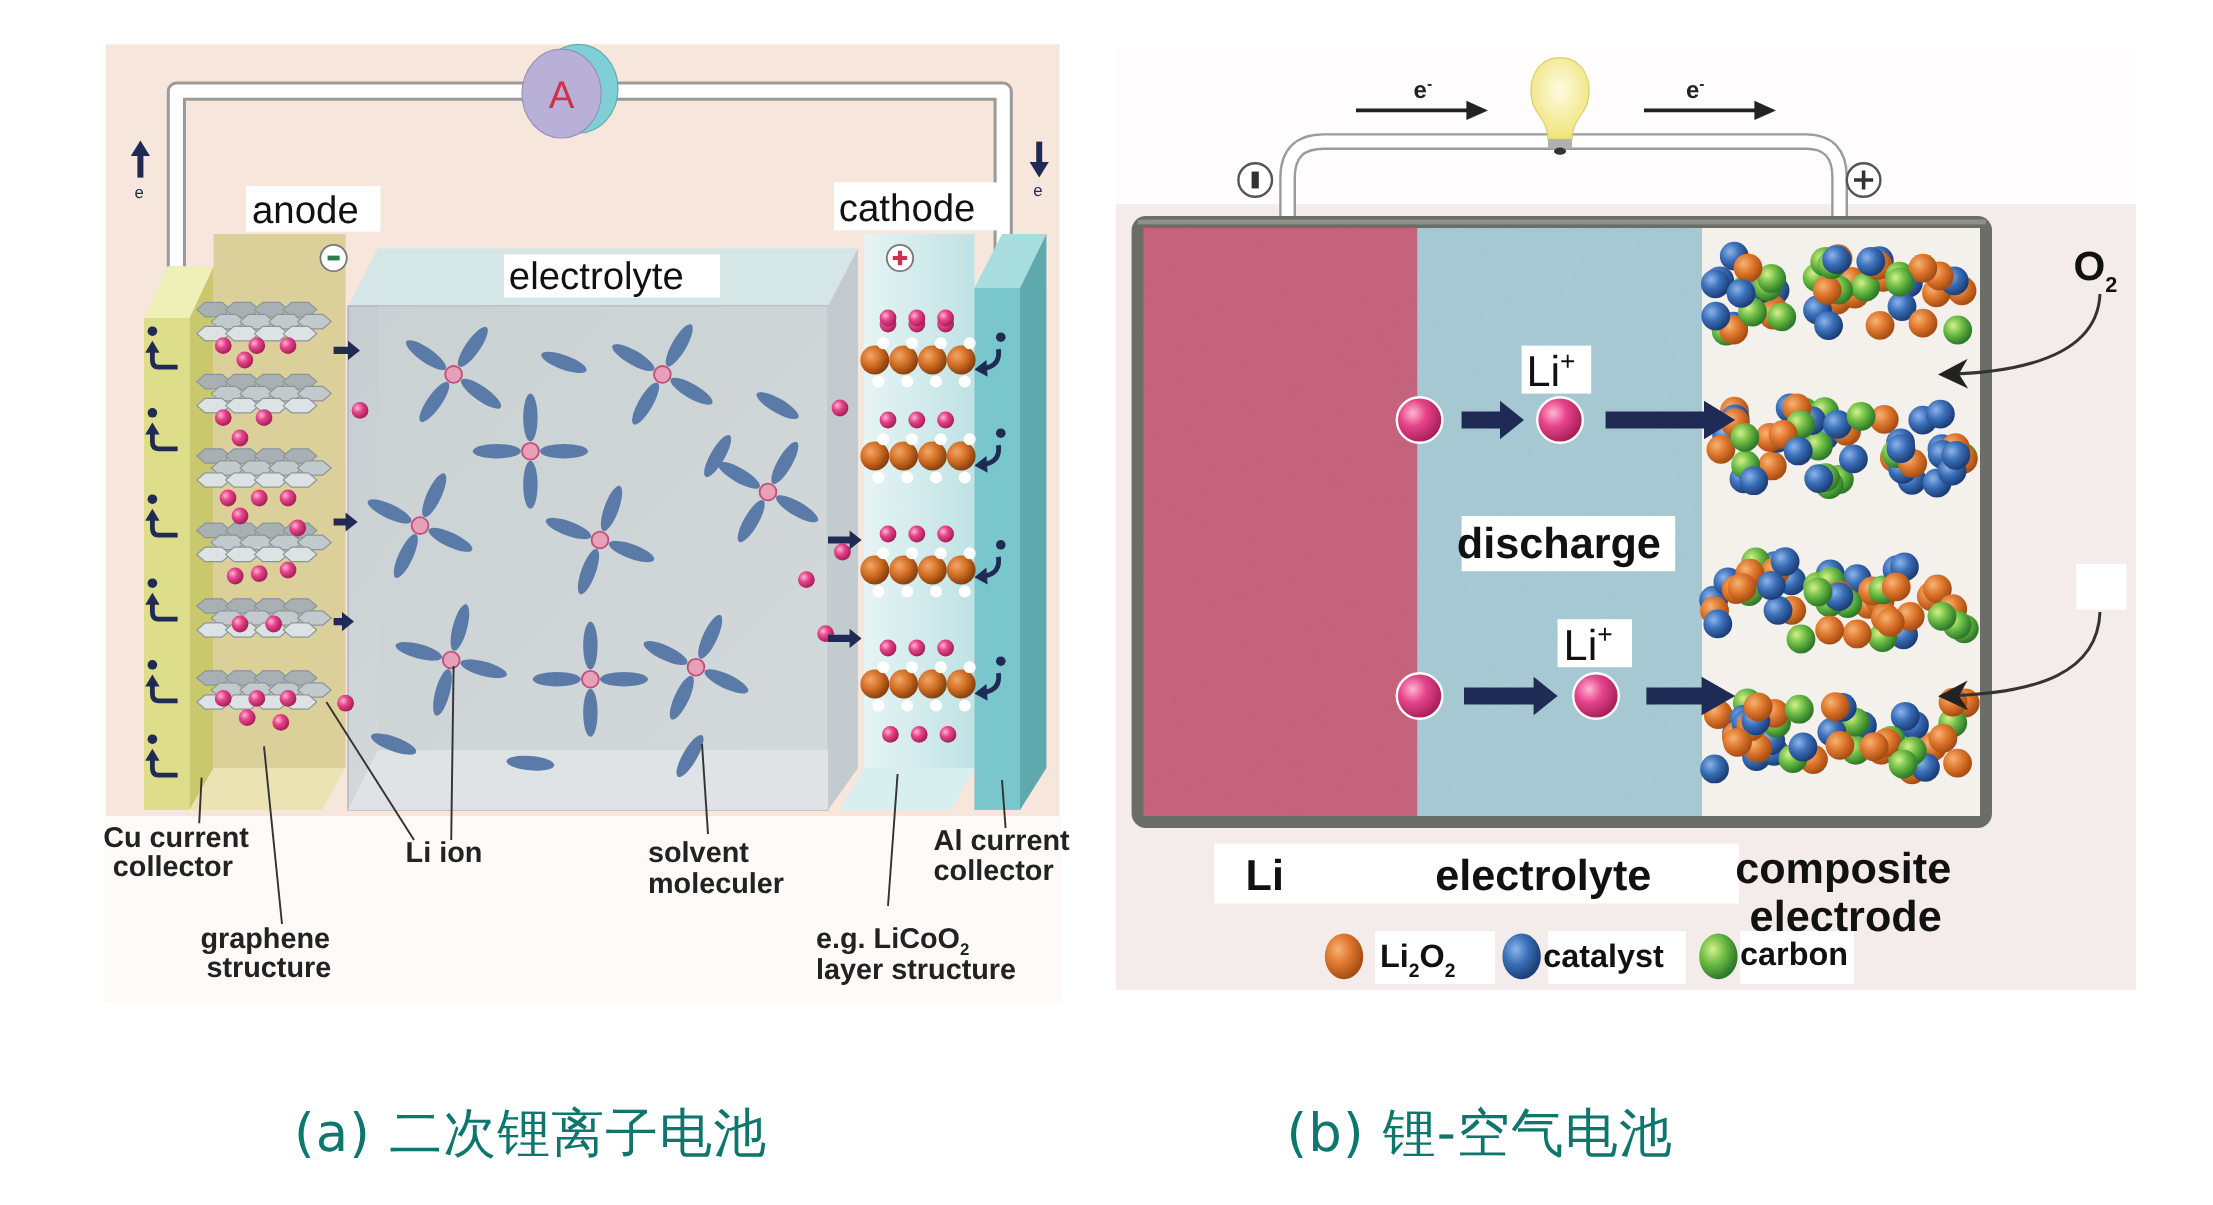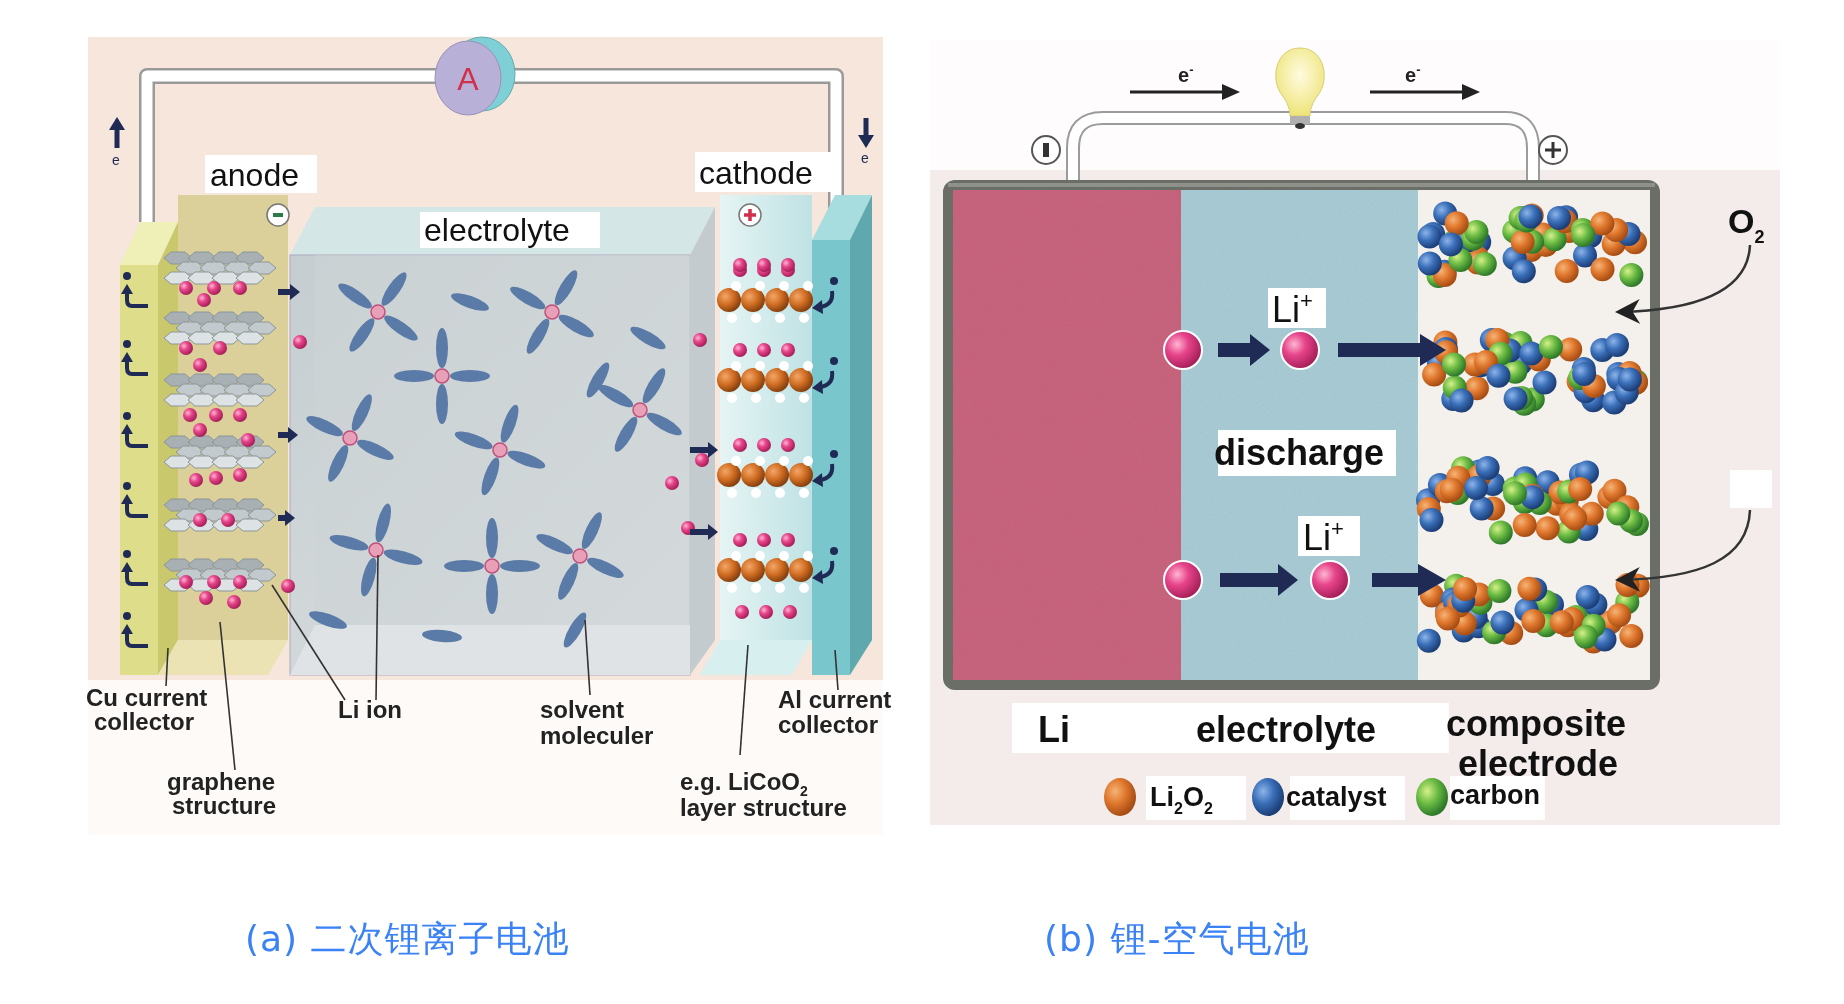--- a/index.html
+++ b/index.html
@@ -1,20 +1,20 @@
 <!DOCTYPE html>
 <html><head>
 <meta charset="utf-8">
 <style>
   html, body { margin:0; padding:0; background:#ffffff; }
   body { width:1844px; height:1004px; position:relative; overflow:hidden;
          font-family:"Liberation Sans", "DejaVu Sans", sans-serif; }
   svg { position:absolute; left:0; top:0; }
   .lbl { font-family:"Liberation Sans", sans-serif; fill:#111; }
-  .caption { position:absolute; top:915px; font-size:36px; color:#3b82f6;
+  .caption { position:absolute; top:915px; font-size:44px; color:#0f766e;
              font-family:"DejaVu Sans", "Liberation Sans", sans-serif; letter-spacing:1px; }
 </style>
 </head>
 <body>
 
 <svg id="scene" width="1844" height="1004" viewBox="0 0 1844 1004" xmlns="http://www.w3.org/2000/svg">
   <defs>
     <radialGradient id="gPink" cx="35%" cy="35%" r="65%">
       <stop offset="0" stop-color="#ffb6d2"></stop>
         <stop offset="0.45" stop-color="#e6448a"></stop>
@@ -696,13 +696,13 @@
       <text x="1150" y="806" font-size="27" font-weight="bold" fill="#111" font-family="Liberation Sans, sans-serif"><tspan>Li</tspan><tspan font-size="16" dy="8">2</tspan><tspan dy="-8">O</tspan><tspan font-size="16" dy="8">2</tspan></text>
       <ellipse cx="1268" cy="797" rx="16" ry="19" fill="url(#gBlue)"></ellipse>
       <text x="1286" y="806" font-size="27" font-weight="bold" fill="#111" font-family="Liberation Sans, sans-serif">catalyst</text>
       <ellipse cx="1432" cy="797" rx="16" ry="19" fill="url(#gGreen)"></ellipse>
       <text x="1450" y="804" font-size="27" font-weight="bold" fill="#111" font-family="Liberation Sans, sans-serif">carbon</text>
     </g>
   </g>
 </svg>
 
 <div class="caption" style="left:245px;">(a) 二次锂离子电池</div>
-<div class="caption" style="left:1044px;">(b) 锂-空气电池</div>
+<div class="caption" style="left:1072px;">(b) 锂-空气电池</div>
 
 </body></html>

